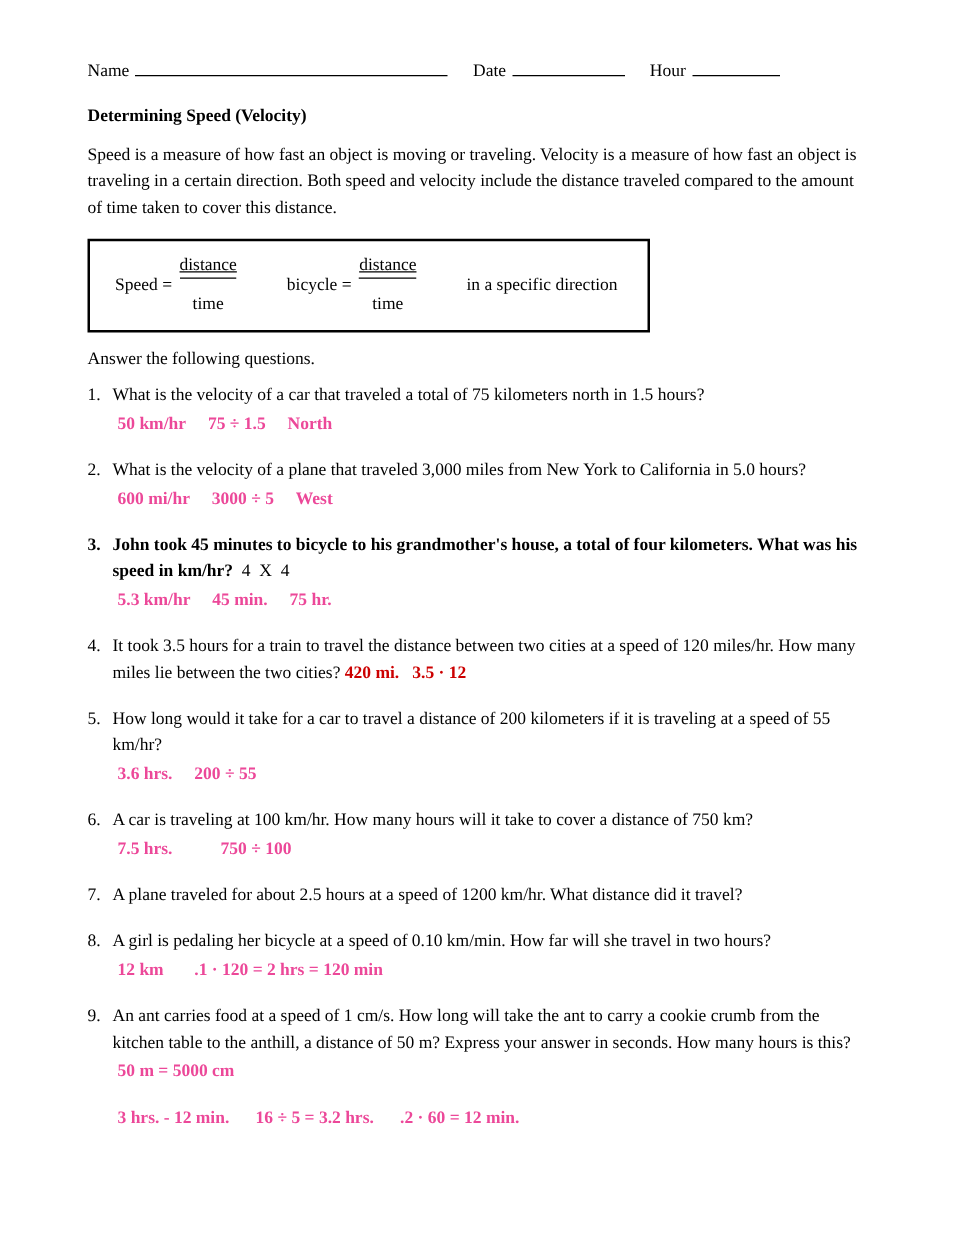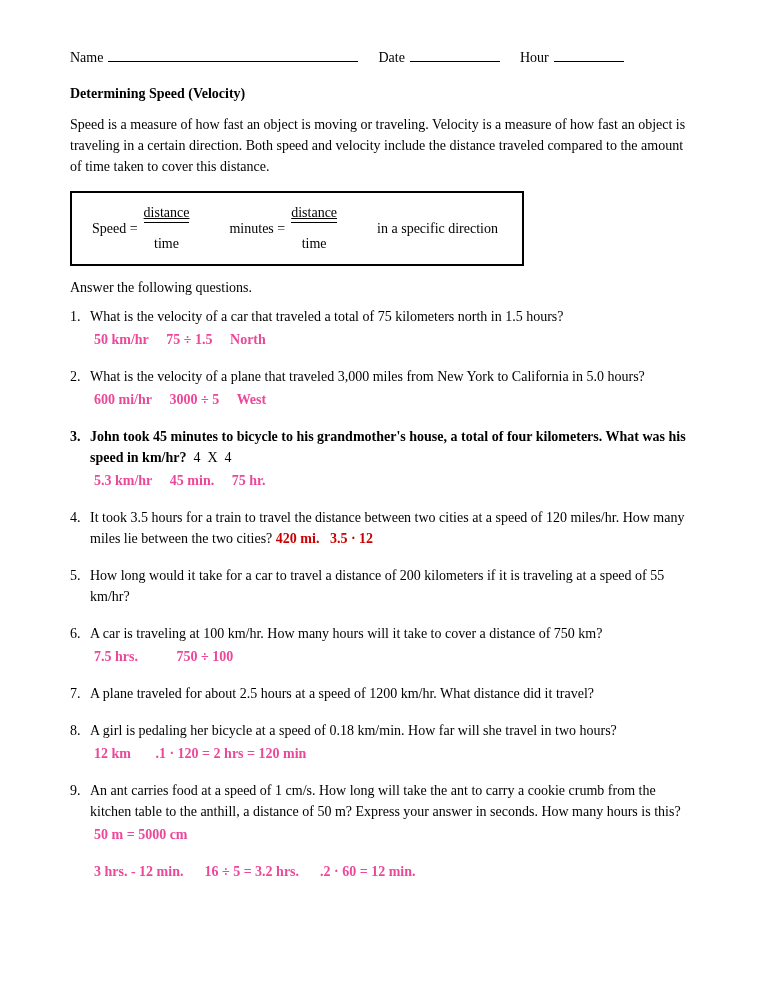--- a/index.html
+++ b/index.html
@@ -188,21 +188,21 @@
       <div class="formula-equals">
         <span>Speed =</span>
         <span class="fraction">
           <span class="fraction-num">distance</span>
           <span class="fraction-den">time</span>
         </span>
       </div>
     </div>
     <div class="formula-item">
       <div class="formula-equals">
-        <span>minutes =</span>
+        <span>bicycle =</span>
         <span class="fraction">
           <span class="fraction-num">distance</span>
           <span class="fraction-den">time</span>
         </span>
       </div>
     </div>
     <div class="direction-text">in a specific direction</div>
   </div>
 </div>
 
@@ -241,41 +241,42 @@
       <span class="question-number">4.</span>
       <span class="question-text">It took 3.5 hours for a train to travel the distance between two cities at a speed of 120 miles/hr.  How many miles lie between the two cities? <span style="color:#cc0000; font-weight:bold;">420 mi.&nbsp;&nbsp;&nbsp;3.5 · 12</span></span>
     </div>
   </li>
 
   <li class="question-item">
     <div class="question-row">
       <span class="question-number">5.</span>
       <span class="question-text">How long would it take for a car to travel a distance of 200 kilometers if it is traveling at a speed of 55 km/hr?</span>
     </div>
+    <div class="answer-line">3.6  hrs.&nbsp;&nbsp;&nbsp;&nbsp;&nbsp;200 ÷ 55</div>
   </li>
 
   <li class="question-item">
     <div class="question-row">
       <span class="question-number">6.</span>
       <span class="question-text">A car is traveling at 100 km/hr.  How many hours will it take to cover a distance of 750 km?</span>
     </div>
     <div class="answer-line">7.5 hrs.&nbsp;&nbsp;&nbsp;&nbsp;&nbsp;&nbsp;&nbsp;&nbsp;&nbsp;&nbsp;&nbsp;750 ÷ 100</div>
   </li>
 
   <li class="question-item">
     <div class="question-row">
       <span class="question-number">7.</span>
       <span class="question-text">A plane traveled for about 2.5 hours at a speed of 1200 km/hr.  What distance did it travel?</span>
     </div>
   </li>
 
   <li class="question-item">
     <div class="question-row">
       <span class="question-number">8.</span>
-      <span class="question-text">A girl is pedaling her bicycle at a speed of 0.18 km/min.  How far will she travel in two hours?</span>
+      <span class="question-text">A girl is pedaling her bicycle at a speed of 0.10 km/min.  How far will she travel in two hours?</span>
     </div>
     <div class="answer-line">12 km&nbsp;&nbsp;&nbsp;&nbsp;&nbsp;&nbsp;&nbsp;.1 · 120  =  2 hrs  =  120 min</div>
   </li>
 
   <li class="question-item">
     <div class="question-row">
       <span class="question-number">9.</span>
       <span class="question-text">An ant carries food at a speed of 1 cm/s.  How long will take the ant to carry a cookie crumb from the kitchen table to the anthill, a distance of 50 m?  Express your answer in seconds.  How many hours is this?</span>
     </div>
     <div class="answer-line">50 m  =  5000 cm</div>

